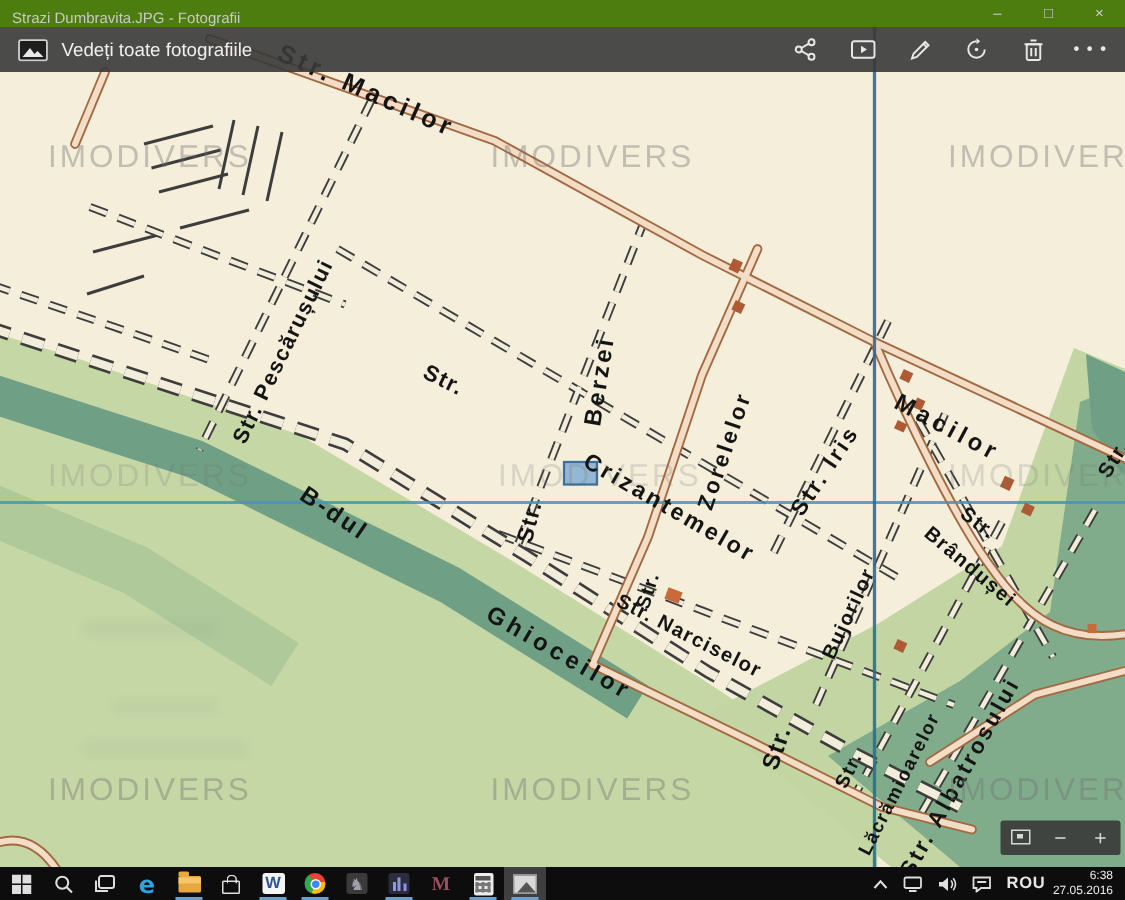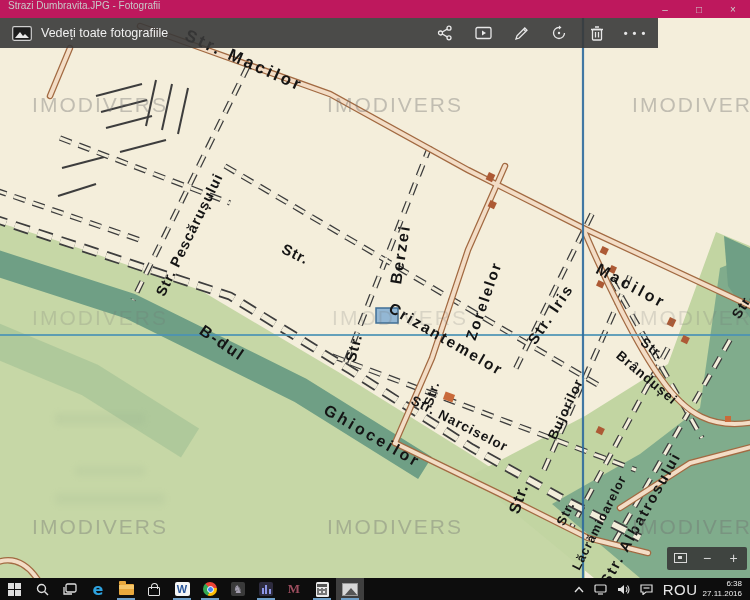--- a/index.html
+++ b/index.html
@@ -1,31 +1,31 @@
 <!DOCTYPE html>
 <html><head>
 <meta charset="utf-8">
 <style>
   html,body{margin:0;padding:0;background:#000;}
   *{box-sizing:border-box;font-family:"Liberation Sans",sans-serif;}
   #stage{position:relative;width:750px;height:600px;overflow:hidden;background:#1a1a1a;}
 
   
-  #titlebar{position:absolute;top:0;left:0;width:750px;height:18px;background:#be185d;display:flex;align-items:flex-start;z-index:40;}
+  #titlebar{position:absolute;top:0;left:0;width:750px;height:18px;background:#4d7c0f;display:flex;align-items:flex-end;z-index:40;}
   #titlebar .title{color:#c9c9c9;font-size:10px;padding-left:8px;flex:1;white-space:nowrap;}
   .win-ctrl{width:34px;height:18px;display:flex;align-items:center;justify-content:center;color:#cfcfcf;font-size:10px;cursor:default;}
 
   
   #map{position:absolute;top:18px;left:0;width:750px;height:560px;background:#f2edda;overflow:hidden;z-index:5;}
   .street-label{position:absolute;white-space:nowrap;font-weight:700;color:#141414;transform-origin:0 50%;line-height:1;}
   .watermark{position:absolute;white-space:nowrap;font-size:21px;letter-spacing:2px;color:#6f6f6f;font-weight:400;transform:translate(-50%,-50%);}
   .smudge{position:absolute;background:#8fa98a;filter:blur(3px);border-radius:3px;}
 
   
-  #toolbar{position:absolute;top:18px;left:0;width:658px;height:30px;background:rgba(56,56,56,0.90);display:flex;align-items:center;z-index:30;}
+  #toolbar{position:absolute;top:18px;left:0;width:750px;height:30px;background:rgba(56,56,56,0.90);display:flex;align-items:center;z-index:30;}
   #viewall{display:flex;align-items:center;gap:9px;padding:0 12px;height:30px;color:#f0f0f0;font-size:12.5px;cursor:default;}
   .tb-icons{margin-left:auto;display:flex;align-items:center;padding-right:4px;}
   .tb-btn{width:38px;height:30px;display:flex;align-items:center;justify-content:center;color:#e8e8e8;cursor:default;}
   .tb-btn svg{display:block;}
   .dots{font-size:11px;letter-spacing:1px;color:#e8e8e8;font-weight:700;}
 
   
   #zoombar{position:absolute;left:667px;top:547px;width:80px;height:23px;background:rgba(54,54,54,0.88);border-radius:2px;display:flex;align-items:center;justify-content:space-around;z-index:25;}
   #zoombar .zbtn{color:#d8d8d8;font-size:14px;width:24px;text-align:center;cursor:default;line-height:23px;}
   .fit-ico{width:13px;height:10px;border:1.4px solid #d8d8d8;position:relative;}
@@ -52,21 +52,21 @@
   .calc{width:13px;height:15px;background:#ececec;border-radius:1.5px;padding:2px 1.5px 1.5px;display:flex;flex-direction:column;gap:1px;}
   .calc .scr{height:3px;background:#555;}
   .calc .keys{flex:1;background:
      repeating-linear-gradient(90deg,#777 0 2px,transparent 2px 4px),
      repeating-linear-gradient(0deg,#777 0 2px,transparent 2px 4px);}
   .photos-ico{width:16px;height:13px;background:#d9d9d9;border:1px solid #9a9a9a;position:relative;overflow:hidden;}
   .photos-ico:after{content:"";position:absolute;left:1px;bottom:-1px;width:0;height:0;
      border-left:7px solid transparent;border-right:7px solid transparent;border-bottom:8px solid #555;}
   #tray{margin-left:auto;display:flex;align-items:center;height:22px;}
   .tray-item{height:22px;display:flex;align-items:center;justify-content:center;padding:0 5px;color:#e6e6e6;cursor:default;}
-  .lang{font-size:15px;font-weight:400;letter-spacing:0.5px;}
+  .lang{font-size:11px;font-weight:700;letter-spacing:0.5px;}
   .clock{font-size:8px;line-height:1.2;text-align:right;padding-right:8px;color:#eee;}
 </style>
 </head>
 <body>
 
 <div id="stage">
 
   <div id="map">
     <svg width="750" height="560" viewBox="0 0 750 560">
 
@@ -353,18 +353,18 @@
       </div>
       <div class="tray-item">
         <svg width="13" height="11" viewBox="0 0 13 11" fill="none" stroke="#dedede" stroke-width="1.2">
           <path d="M1,1 L12,1 L12,8 L6,8 L3,10.5 L3,8 L1,8 Z"></path>
             <path d="M3.5,4 L9.5,4"></path>
         </svg>
       </div>
       <div class="tray-item lang">ROU</div>
       <div class="clock">
         <div>6:38</div>
-        <div>27.11.2016</div>
+        <div>27.05.2016</div>
       </div>
     </div>
   </div>
 
 </div>
 
 </body></html>

